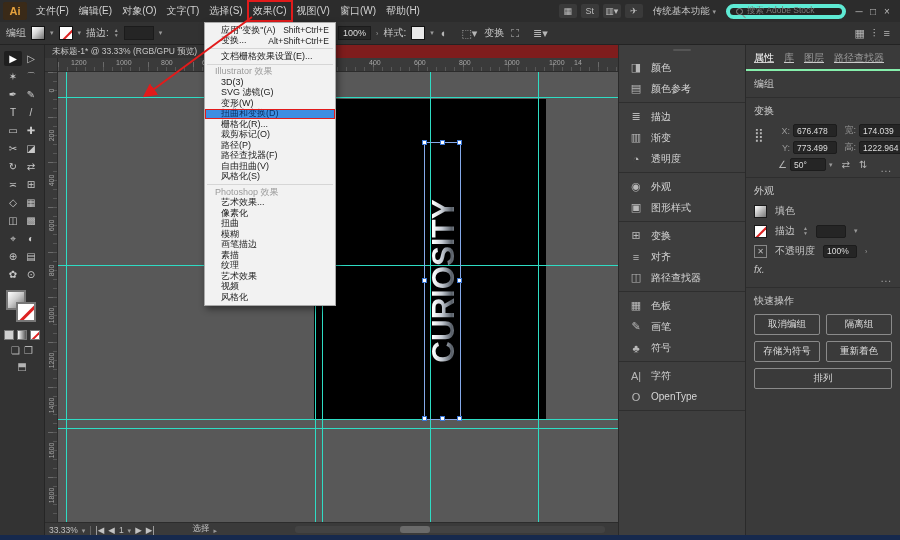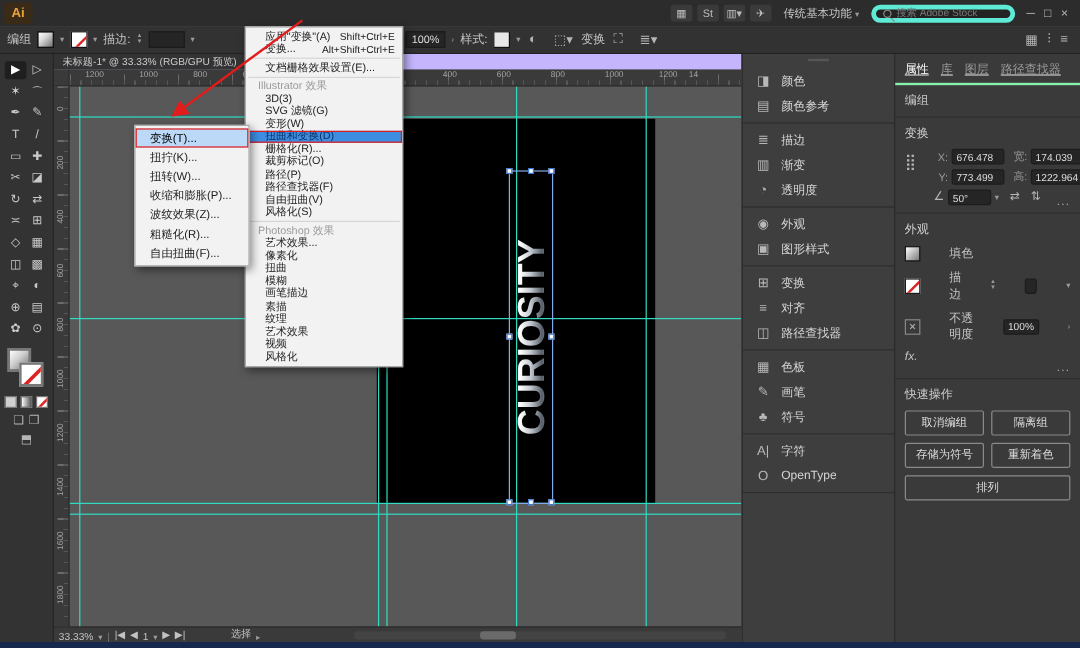--- a/index.html
+++ b/index.html
@@ -63,21 +63,21 @@
   .mini { width:10px; height:10px; border:1px solid #777; background:#cfcfcf; position:relative; }
   .mini.grad { background:linear-gradient(90deg,#fff,#555); }
   .mini.none { background:#fff; overflow:hidden; }
   .mini.none::after{ content:""; position:absolute; left:-2px; top:3.5px; width:14px; height:1.5px;
                      background:#d22; transform:rotate(-45deg); }
   .tb-bottom { display:flex; justify-content:center; gap:4px; margin-top:5px; color:#b5b5b5; font-size:10px; }
 
   
   #center { position:absolute; left:45px; top:45px; width:573px; height:490px; overflow:hidden;
             background:#585858; }
-  #tabstrip { position:absolute; left:0; top:0; width:573px; height:13px; background:#c4b5fd;
+  #tabstrip { position:absolute; left:0; top:0; width:573px; height:13px; background:#7f1d1d;
               display:flex; }
   #doc-tab { background:#333; color:#c9c9c9; font-size:8.5px; display:flex; align-items:center;
              gap:6px; padding:0 7px; max-width:240px; white-space:nowrap; }
   #doc-tab .close { color:#aaa; }
   #ruler-corner { position:absolute; left:0; top:13px; width:13px; height:14px; background:#3a3a3a;
                   border-right:1px solid #2c2c2c; border-bottom:1px solid #2c2c2c; }
   #ruler-top { position:absolute; left:13px; top:13px; width:560px; height:14px; background:#3a3a3a;
                border-bottom:1px solid #2c2c2c; overflow:hidden;
                background-image:repeating-linear-gradient(to right,#575757 0 1px,transparent 1px 9px),
                                 repeating-linear-gradient(to right,#6a6a6a 0 1px,transparent 1px 45px);
@@ -139,21 +139,21 @@
   .psec-title { color:#cfcfcf; margin-bottom:6px; }
   .tf-grid { display:grid; grid-template-columns:20px auto; column-gap:4px; }
   #ref-icon { color:#b5b5b5; font-size:13px; line-height:14px; padding-top:4px; }
   .tf-rows { display:flex; flex-direction:column; gap:4px; }
   .tf-row { display:flex; align-items:center; gap:3px; }
   .tf-lbl { color:#999; width:12px; text-align:right; font-size:9px; }
   .tf-input { background:#252525; border:1px solid #1c1c1c; border-radius:2px; color:#ddd;
               font-size:8.5px; height:13px; width:44px; display:flex; align-items:center; padding:0 3px; }
   .flip-ic { color:#b5b5b5; font-size:10px; margin-left:6px; }
   .more-dots { position:absolute; right:8px; bottom:3px; color:#aaa; letter-spacing:1px; }
-  .ap-row { display:flex; align-items:center; gap:24px; margin-bottom:6px; }
+  .ap-row { display:flex; align-items:center; gap:8px; margin-bottom:6px; }
   .ap-sw { width:13px; height:13px; border:1px solid #1a1a1a; flex:none; }
   .ap-grad { background:linear-gradient(135deg,#fff,#777); }
   .ap-none { background:#fff; position:relative; overflow:hidden; }
   .ap-none::after { content:""; position:absolute; left:-3px; top:5px; width:20px; height:2px;
                     background:#d22; transform:rotate(-45deg); }
   .ap-op { background:#3a3a3a; border:1px solid #888; color:#bbb; font-size:8px; text-align:center;
            line-height:11px; }
   .ap-lbl { color:#c4c4c4; }
   .qa-grid { display:grid; grid-template-columns:1fr 1fr; gap:6px; }
   .qa-btn { border:1px solid #8a8a8a; border-radius:2px; color:#ddd; text-align:center;
@@ -183,20 +183,31 @@
   
   #bottom-strip { position:absolute; left:0; top:535px; width:900px; height:5px; background:#16294d; z-index:45; }
 </style>
 </head>
 <body>
 
 <div id="app">
 
   <div id="menubar">
     <div id="app-logo">Ai</div>
+    <div id="menubar-items" style="display: flex;">
+        <div class="menu-item">文件(F)</div>
+        <div class="menu-item">编辑(E)</div>
+        <div class="menu-item">对象(O)</div>
+        <div class="menu-item">文字(T)</div>
+        <div class="menu-item">选择(S)</div>
+        <div class="menu-item menu-highlight">效果(C)</div>
+        <div class="menu-item">视图(V)</div>
+        <div class="menu-item">窗口(W)</div>
+        <div class="menu-item">帮助(H)</div>
+      </div>
     <div id="menubar-right">
       <div id="mb-icons" style="display: flex; gap: 4px;">
           <div class="mb-icon">▦</div>
           <div class="mb-icon">St</div>
           <div class="mb-icon">▥▾</div>
           <div class="mb-icon">✈</div>
         </div>
       <div id="workspace-switch">
         <span>传统基本功能</span>
         <span class="chev">▾</span>
@@ -607,29 +618,20 @@
       <div class="em-row">
         <span>艺术效果</span>
       </div>
       <div class="em-row">
         <span>视频</span>
       </div>
       <div class="em-row">
         <span>风格化</span>
       </div>
     </div>
-  <div id="transform-submenu" class="menu-panel">
-      <div class="sm-row sm-hl annot">变换(T)...</div>
-      <div class="sm-row">扭拧(K)...</div>
-      <div class="sm-row">扭转(W)...</div>
-      <div class="sm-row">收缩和膨胀(P)...</div>
-      <div class="sm-row">波纹效果(Z)...</div>
-      <div class="sm-row">粗糙化(R)...</div>
-      <div class="sm-row">自由扭曲(F)...</div>
-    </div>
 
   <svg id="annot-arrow">
     <defs>
       <marker id="arrowhead" markerWidth="7" markerHeight="7" refX="5" refY="3.5" orient="auto">
         <polygon points="0 0, 7 3.5, 0 7" fill="#e21b1b"></polygon>
       </marker>
     </defs>
     <line x1="252" y1="17" x2="146" y2="95" stroke="#e21b1b" stroke-width="2" marker-end="url(#arrowhead)"></line>
   </svg>
 

